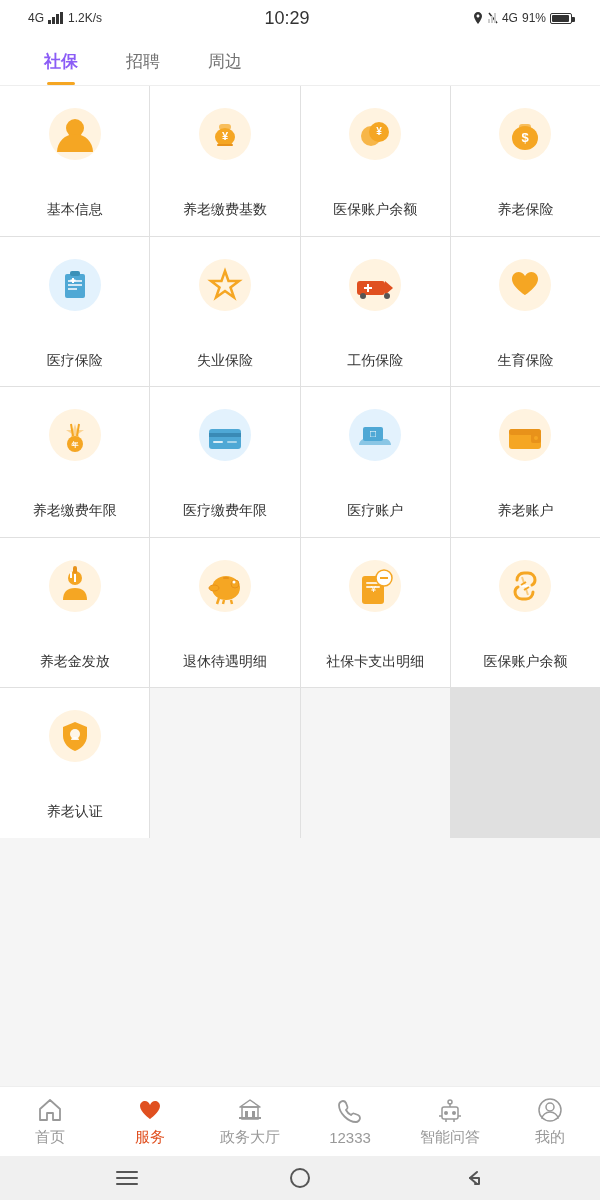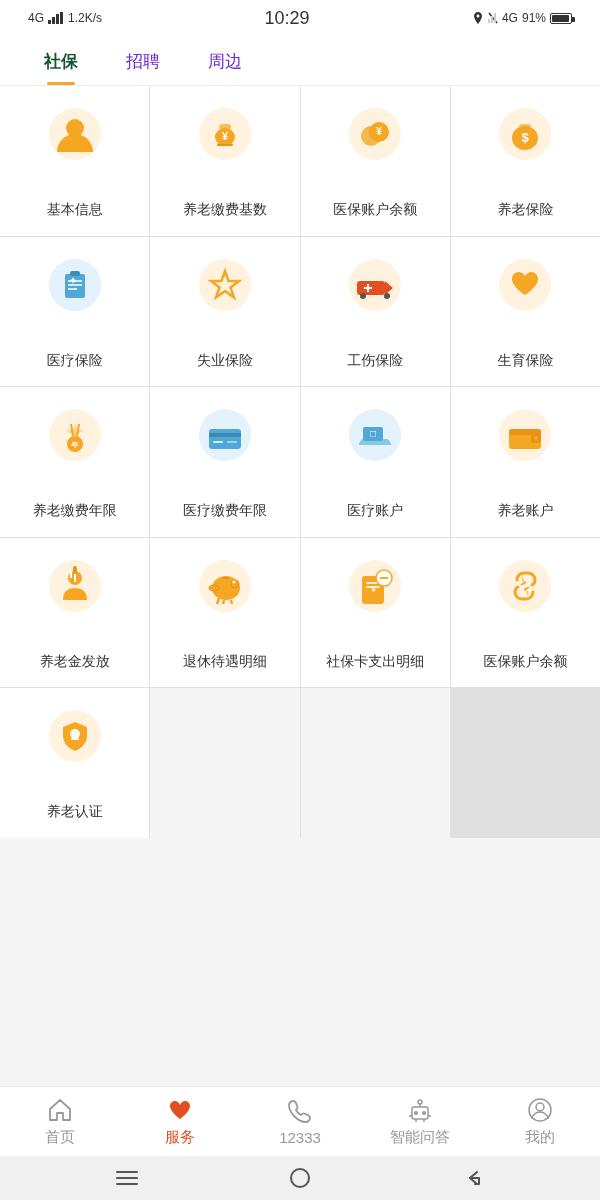--- a/index.html
+++ b/index.html
@@ -46,26 +46,26 @@
     .nav-tabs {
       background: #fff;
       display: flex;
       border-bottom: 1px solid #eee;
       padding: 0 20px;
     }
     .nav-tab {
       flex: 0 0 auto;
       padding: 14px 24px 12px;
       font-size: 17px;
-      color: #6d28d9;
+      color: #737373;
       cursor: pointer;
       position: relative;
     }
     .nav-tab.active {
-      color: #14532d;
+      color: #8b5cf6;
       font-weight: 600;
     }
     .nav-tab.active::after {
       content: '';
       position: absolute;
       bottom: 0; left: 50%;
       transform: translateX(-50%);
       width: 28px; height: 3px;
       background: #f5a623;
       border-radius: 2px;
@@ -438,20 +438,32 @@
 
   <div class="bottom-nav-item active">
     <div class="nav-icon">
       <svg width="26" height="26" viewBox="0 0 26 26">
         <path d="M13 22 C13 22 3 15 3 9 C3 6 5.5 4 8 4 C10 4 12 5.5 13 8 C14 5.5 16 4 18 4 C20.5 4 23 6 23 9 C23 15 13 22 13 22Z" fill="#e05020"></path>
       </svg>
     </div>
     <div class="bottom-nav-label" style="color:#e05020;">服务</div>
   </div>
 
+  <div class="bottom-nav-item">
+    <div class="nav-icon">
+      <svg width="26" height="26" viewBox="0 0 26 26">
+        <rect x="2" y="20" width="22" height="2" fill="#999"></rect>
+        <rect x="5" y="10" width="16" height="12" fill="none" stroke="#999" stroke-width="1.5"></rect>
+        <polygon points="13,3 3,10 23,10" fill="none" stroke="#999" stroke-width="1.5" stroke-linejoin="round"></polygon>
+        <rect x="8" y="14" width="3" height="8" fill="#999"></rect>
+        <rect x="15" y="14" width="3" height="8" fill="#999"></rect>
+      </svg>
+    </div>
+    <div class="bottom-nav-label">政务大厅</div>
+  </div>
 
   <div class="bottom-nav-item">
     <div class="nav-icon">
       <svg width="26" height="26" viewBox="0 0 26 26">
         <path d="M6 3 C6 3 8 3 9 5 L10.5 9 C11 10 10 11 9 12 C10 14 12 16 14 17 C15 16 16 15 17 15.5 L21 17 C23 18 23 20 23 20 C23 22 21 24 19 24 C11 24 2 15 2 7 C2 5 4 3 6 3Z" fill="none" stroke="#999" stroke-width="1.8" stroke-linejoin="round"></path>
       </svg>
     </div>
     <div class="bottom-nav-label">12333</div>
   </div>
 

